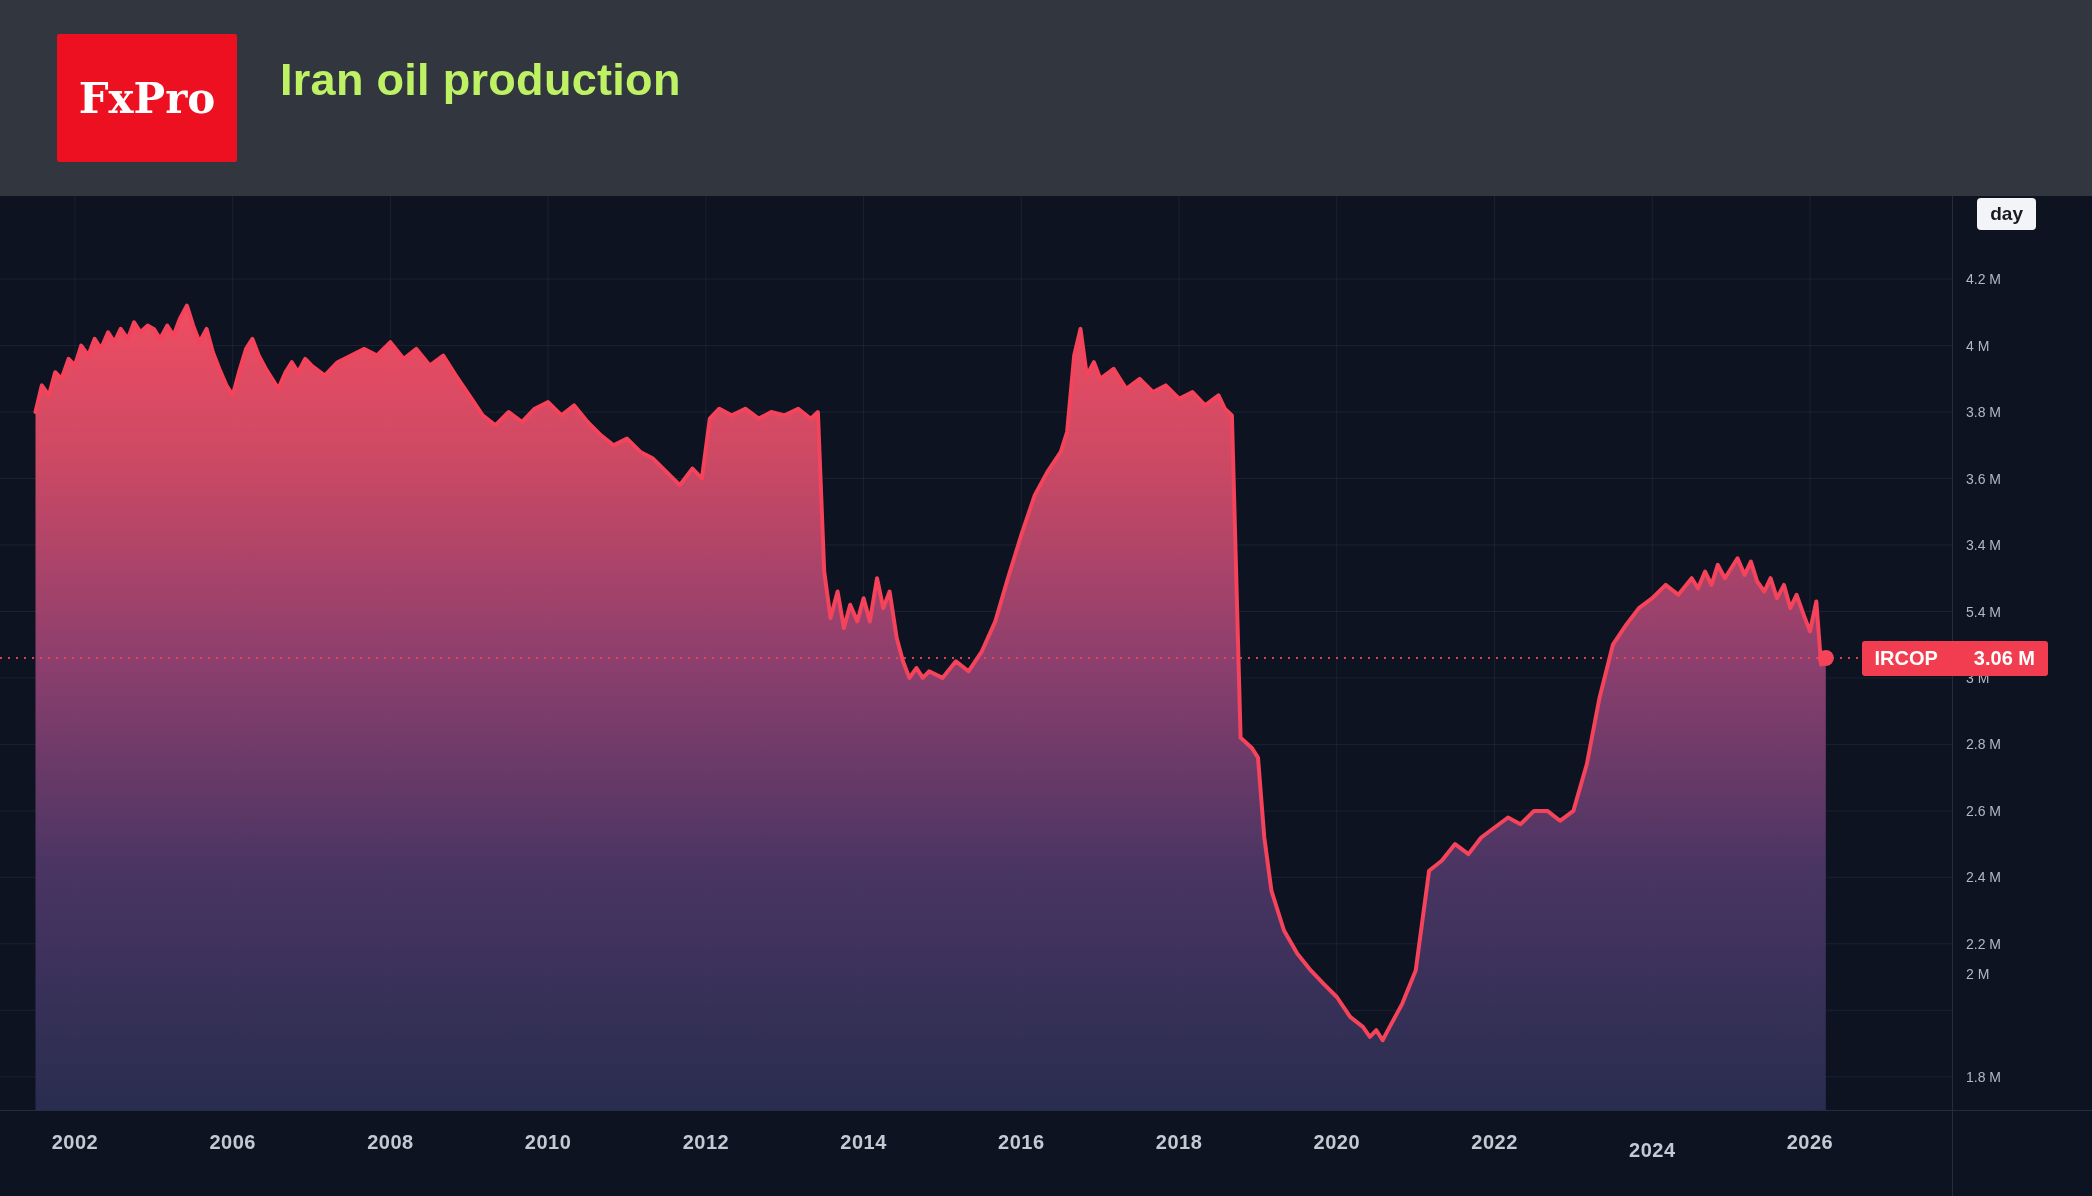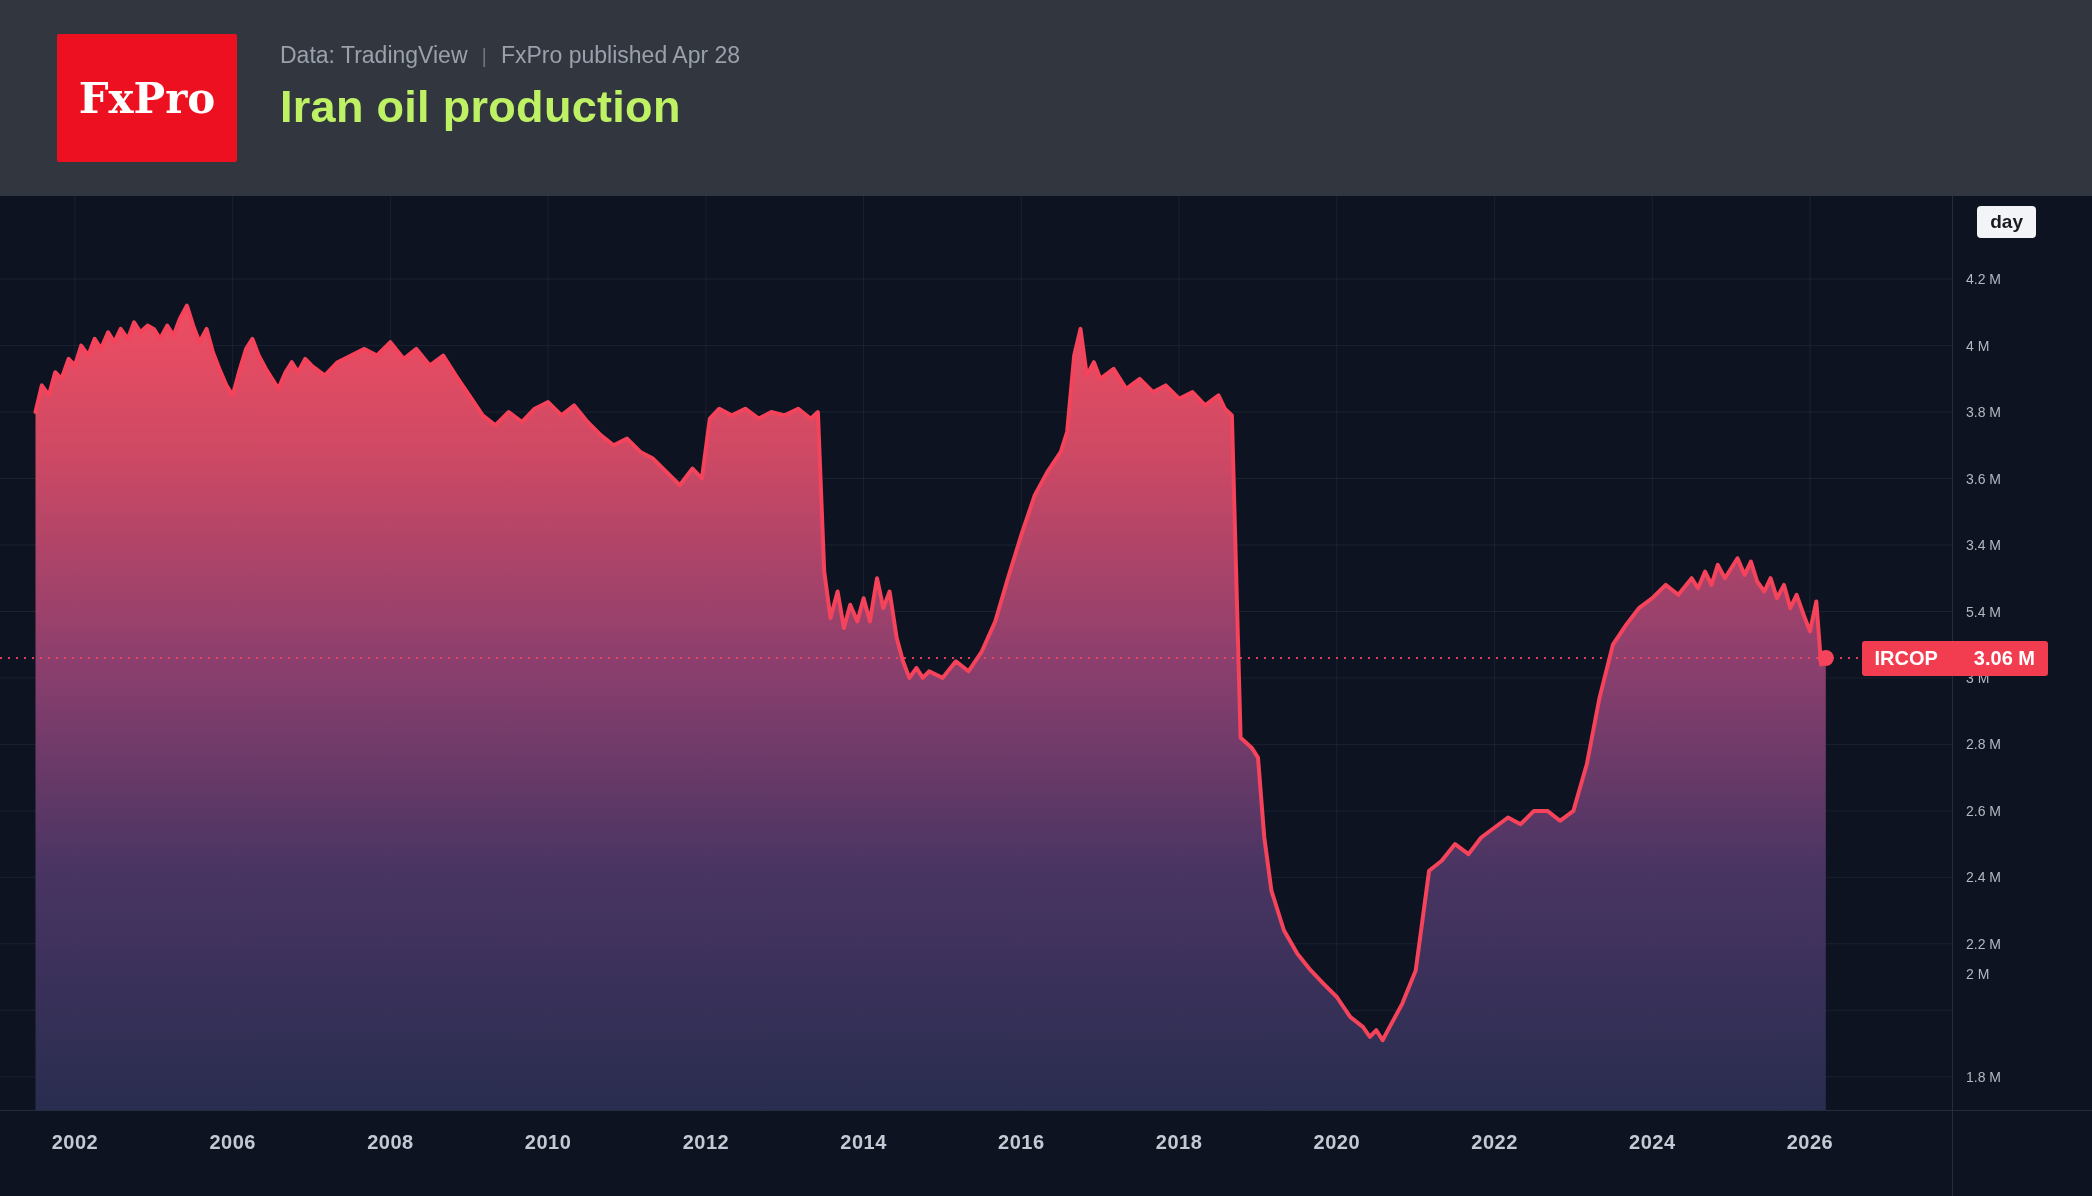--- a/index.html
+++ b/index.html
@@ -33,25 +33,20 @@
 </head>
 <body>
 
 <div class="app" style="background: rgb(13, 19, 32);">
 
   <header class="header" style="background: rgb(49, 54, 63);">
     <div class="logo" style="background: rgb(237, 16, 32);">
       <span class="logo-text">FxPro</span>
     </div>
     <div class="head-text">
-      <div class="source-line">
-        <span>Data: TradingView</span>
-        <span class="source-sep">|</span>
-        <span>FxPro published Apr 28</span>
-      </div>
       <div class="title">Iran oil production</div>
     </div>
   </header>
 
   <div class="chart-wrap" style="background: rgb(13, 19, 32);">
     <div class="plot">
       <svg id="chart-svg" viewBox="0 0 1952 914" preserveAspectRatio="none">
           <defs>
             <linearGradient id="fillgrad" x1="0" y1="0" x2="0" y2="1">
               <stop offset="0%" stop-color="#ef4d62" stop-opacity="1"></stop>
@@ -113,25 +108,25 @@
         <div class="year-tick" style="left: 74.9px;">2002</div>
         <div class="year-tick" style="left: 232.7px;">2006</div>
         <div class="year-tick" style="left: 390.4px;">2008</div>
         <div class="year-tick" style="left: 548.1px;">2010</div>
         <div class="year-tick" style="left: 705.9px;">2012</div>
         <div class="year-tick" style="left: 863.6px;">2014</div>
         <div class="year-tick" style="left: 1021.3px;">2016</div>
         <div class="year-tick" style="left: 1179.1px;">2018</div>
         <div class="year-tick" style="left: 1336.8px;">2020</div>
         <div class="year-tick" style="left: 1494.6px;">2022</div>
-        <div class="year-tick" style="left: 1652.3px;">2024</div>
+        <div class="year-tick" style="left: 1652.3px; margin-top: 8px;">2024</div>
         <div class="year-tick" style="left: 1810px;">2026</div>
       </div>
 
-    <div class="interval-badge" style="background: rgb(242, 244, 247); margin-top: 8px;">day</div>
+    <div class="interval-badge" style="background: rgb(242, 244, 247);">day</div>
 
     <div class="price-badge" id="price-badge" style="background: rgb(242, 60, 80); top: 444.5px;">
       <span>IRCOP</span>
       <span>3.06 M</span>
     </div>
   </div>
 
 </div>
 
 </body></html>

